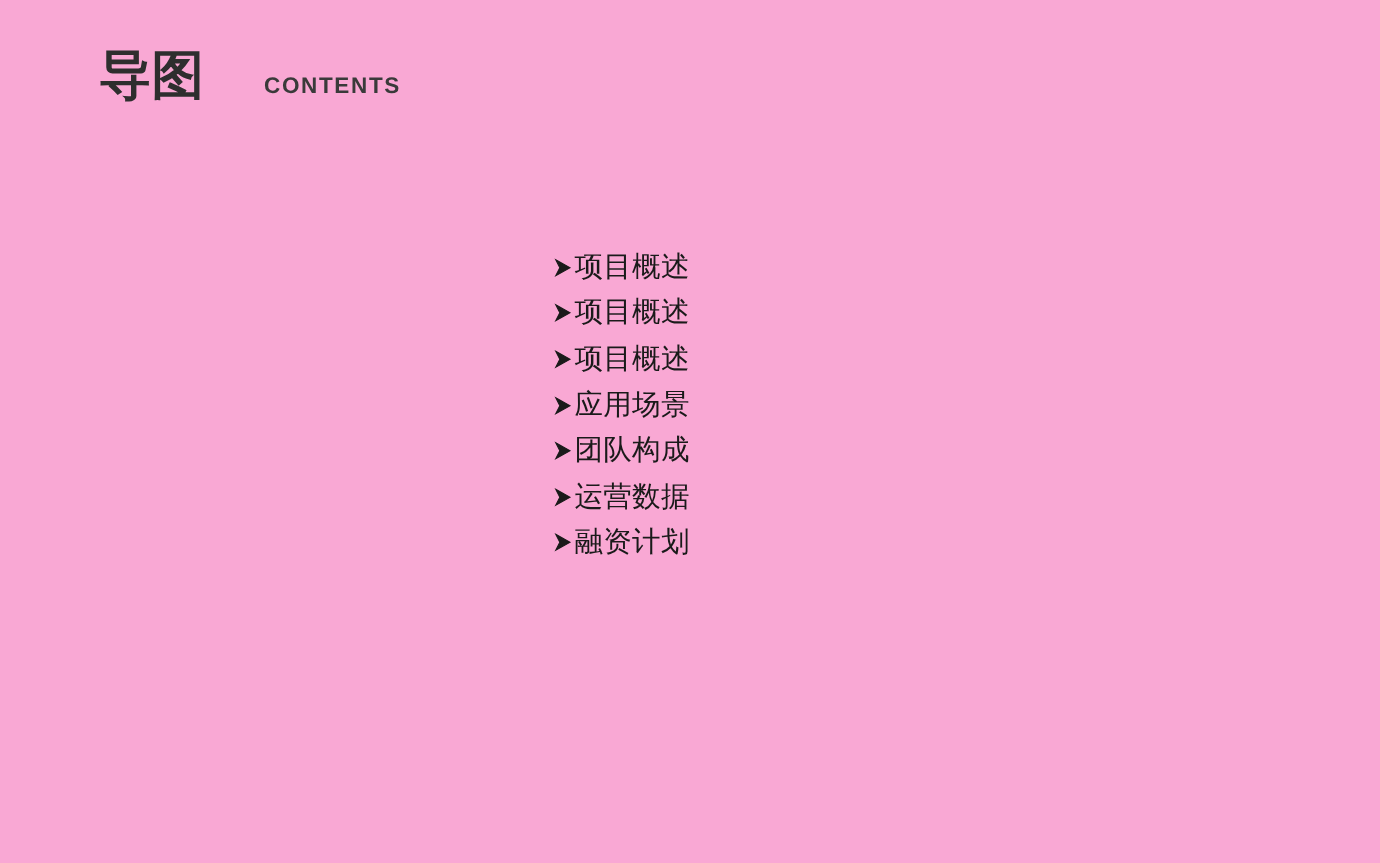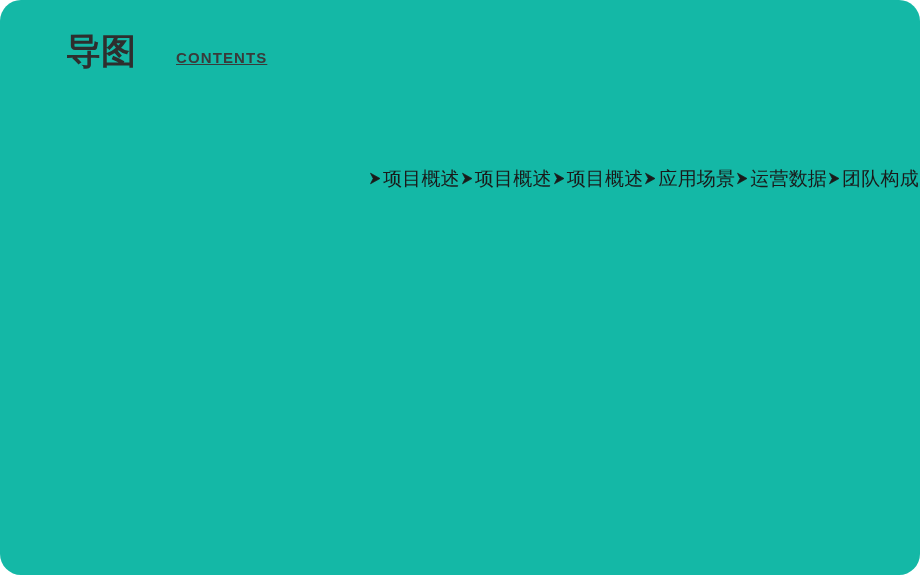--- a/index.html
+++ b/index.html
@@ -11,22 +11,21 @@
     height: 575px;
     background: #ffffff;
     font-family: "Liberation Sans", "DejaVu Sans", sans-serif;
     overflow: hidden;
     position: relative;
   }
 
   .slide {
     position: absolute;
     inset: 0;
-    background: #14b8a6;
-    border-radius: 21px;
+    background: #f9a8d4;
   }
 
   
   .header {
     position: absolute;
     left: 66px;
     top: 33px;
     display: flex;
     align-items: flex-end;
   }
@@ -40,30 +39,29 @@
   }
   .header-subtitle {
     font-size: 15px;
     font-weight: 700;
     color: #3a3a3a;
     letter-spacing: 1.1px;
     line-height: 1;
     margin-left: 40px;
     padding-bottom: 3px;
     white-space: nowrap;
-    text-decoration: underline;
   }
 
   
   .contents-list {
     position: absolute;
     left: 368px;
     top: 163px;
     display: flex;
-    flex-direction: row;
+    flex-direction: column;
   }
   .contents-item {
     display: flex;
     align-items: center;
     height: 30.6px;
     white-space: nowrap;
   }
   .bullet-icon {
     width: 15px;
     height: 19px;
@@ -117,27 +115,33 @@
         <path d="M2.5 4.2 L12 9.5 L2.5 14.8 L5.2 9.5 Z" fill="#1a1a1a" stroke="#1a1a1a" stroke-width="0.7"></path>
       </svg>
       <span class="item-label">应用场景</span>
     </div>
 
 
     <div class="contents-item">
       <svg class="bullet-icon" viewBox="0 0 15 19">
         <path d="M2.5 4.2 L12 9.5 L2.5 14.8 L5.2 9.5 Z" fill="#1a1a1a" stroke="#1a1a1a" stroke-width="0.7"></path>
       </svg>
-      <span class="item-label">运营数据</span>
+      <span class="item-label">团队构成</span>
     </div>
 
     <div class="contents-item">
       <svg class="bullet-icon" viewBox="0 0 15 19">
         <path d="M2.5 4.2 L12 9.5 L2.5 14.8 L5.2 9.5 Z" fill="#1a1a1a" stroke="#1a1a1a" stroke-width="0.7"></path>
       </svg>
-      <span class="item-label">团队构成</span>
+      <span class="item-label">运营数据</span>
     </div>
 
 
+    <div class="contents-item">
+      <svg class="bullet-icon" viewBox="0 0 15 19">
+        <path d="M2.5 4.2 L12 9.5 L2.5 14.8 L5.2 9.5 Z" fill="#1a1a1a" stroke="#1a1a1a" stroke-width="0.7"></path>
+      </svg>
+      <span class="item-label">融资计划</span>
+    </div>
 
   </div>
 
 </div>
 
 </body></html>

